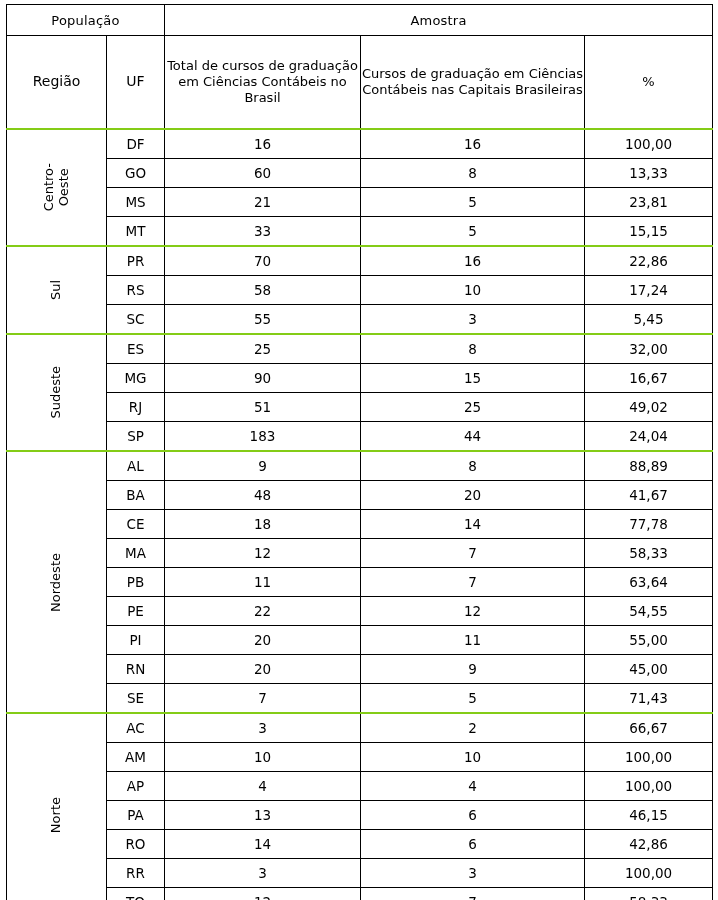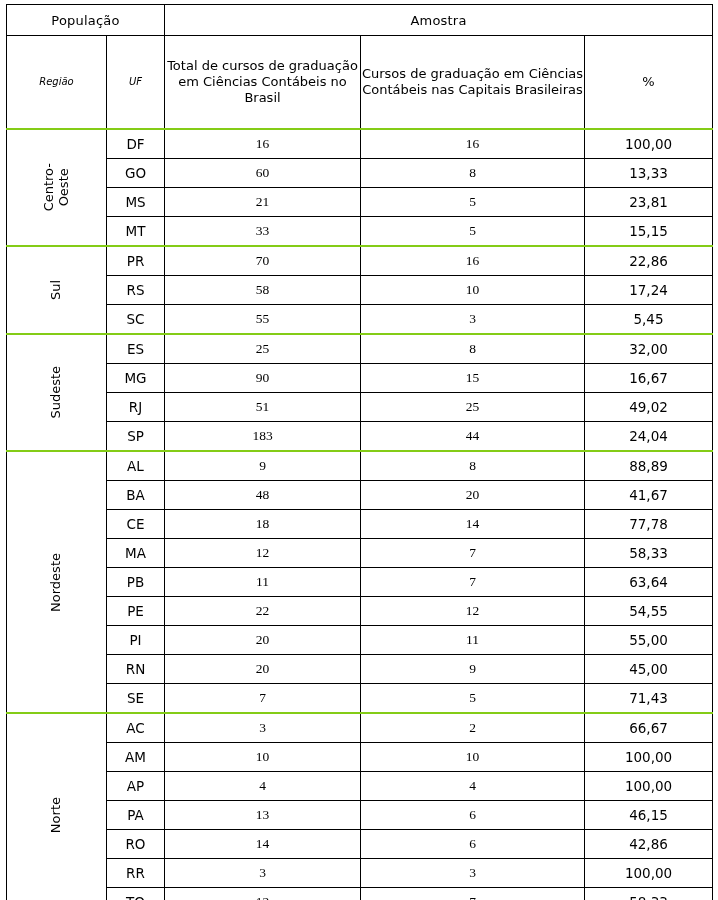--- a/index.html
+++ b/index.html
@@ -52,22 +52,21 @@
   }
   
   .sub-head td {
     height: 92px;
     font-size: 13.5px;
     font-weight: bold;
     line-height: 1.25;
     padding: 2px 6px;
   }
   .sub-head td.small {
-    font-size: 10px;
-    font-style: italic;
+    font-size: 14px;
   }
   .hdr-pct { font-size: 14px; font-weight: bold; }
 
   
   td.region {
     width: 100px;
     position: relative;
     font-size: 13px;
     padding: 0;
   }
@@ -80,21 +79,21 @@
     text-align: center;
     line-height: 1.15;
     font-size: 13px;
   }
   
   tbody.body-rows td {
     height: 28px;
     font-size: 13.5px;
   }
   td.uf { font-size: 13.5px; }
-  td.num { font-size: 13.5px; font-family: Liberation Serif, serif; }
+  td.num { font-size: 13.5px; }
   td.pct {
     font-size: 13.5px;
     text-align: right;
     padding-right: 26px;
     margin-left: 23px;
   }
   
   tr.block-start > td {
     border-top: 2px solid #84cc16;
   }

